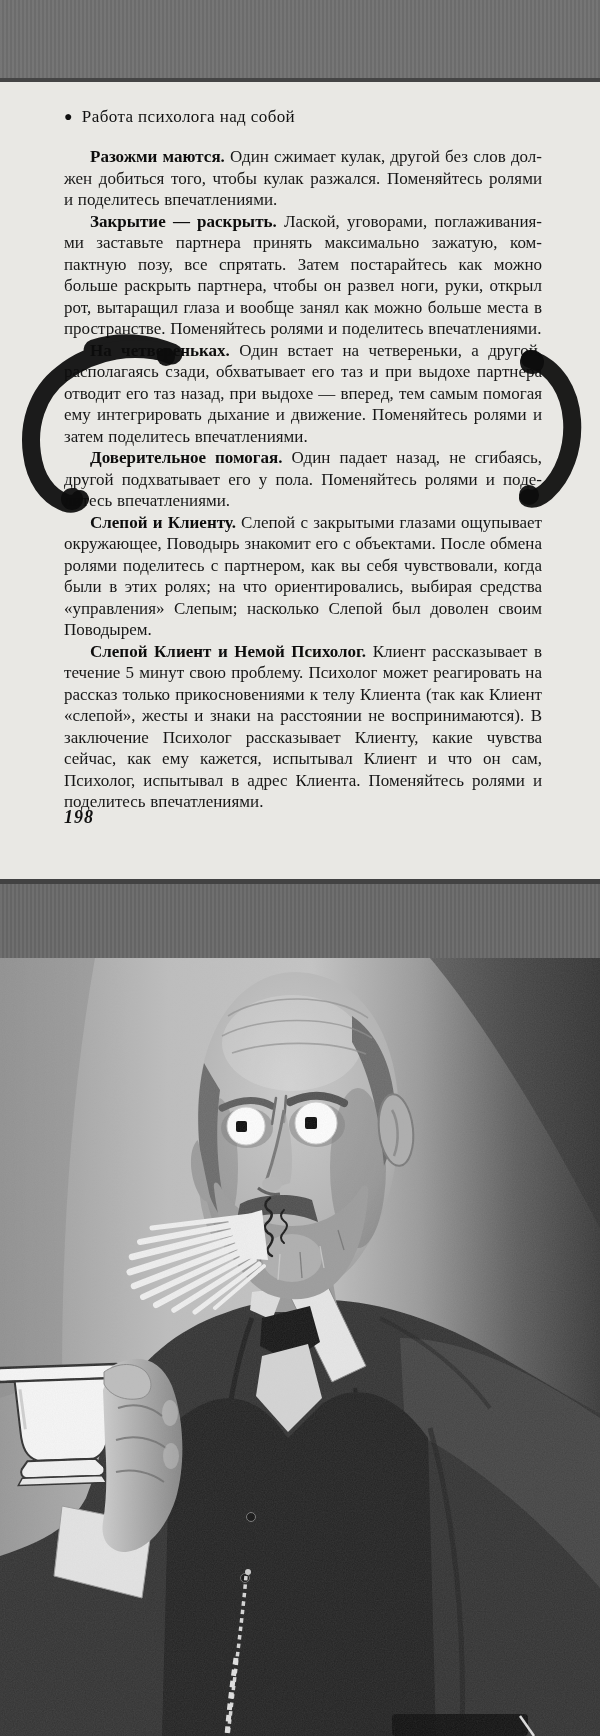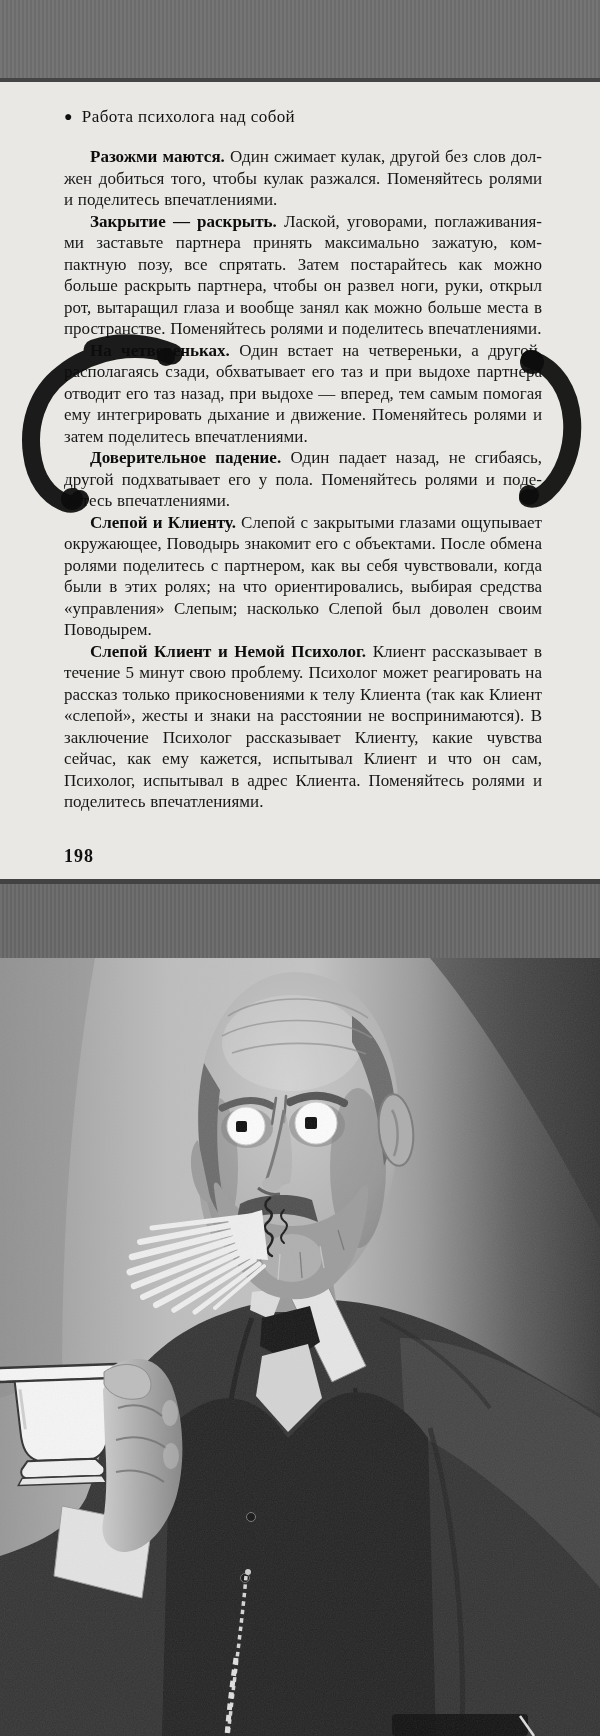--- a/index.html
+++ b/index.html
@@ -44,25 +44,26 @@
     line-height:21.5px;
     text-align:justify;
     text-indent:26px;
     color:#171717;
     word-spacing:.5px;
   }
   p.para b{color:#0d0d0d;}
   .page-number{
     position:absolute;
     left:64px;
-    top:764px;
+    top:725px;
     font-weight:bold;
     font-size:18px;
     color:#101010;
     letter-spacing:1px;
+    font-style:italic;
   }
   .annotation-svg{
     position:absolute;
     left:0;top:0;
     pointer-events:none;
     z-index:5;
   }
   .frame-mid{
     height:79px;
     box-sizing:border-box;
@@ -96,21 +97,21 @@
 
 <div class="page">
   <div class="page-inner">
     <div class="page-header">
       <span class="bullet">●</span><span>Работа психолога над собой</span>
     </div>
     <div class="page-paragraphs">
         <p class="para"><b>Разожми маются.</b><span> Один сжимает кулак, другой без слов дол­жен добиться того, чтобы кулак разжался. Поменяйтесь ро­лями и поделитесь впечатлениями.</span></p>
         <p class="para"><b>Закрытие — раскрыть.</b><span> Лаской, уговорами, поглаживания­ми заставьте партнера принять максимально зажатую, ком­пактную позу, все спрятать. Затем постарайтесь как можно больше раскрыть партнера, чтобы он развел ноги, руки, от­крыл рот, вытаращил глаза и вообще занял как можно больше места в пространстве. Поменяйтесь ролями и поделитесь впе­чатлениями.</span></p>
         <p class="para"><b>На четвереньках.</b><span> Один встает на четвереньки, а другой, располагаясь сзади, обхватывает его таз и при выдохе партне­ра отводит его таз назад, при выдохе — вперед, тем самым помогая ему интегрировать дыхание и движение. Поменяй­тесь ролями и затем поделитесь впечатлениями.</span></p>
-        <p class="para"><b>Доверительное падение.</b><span> Один падает назад, не сгибаясь, другой подхватывает его у пола. Поменяйтесь ролями и поде­литесь впечатлениями.</span></p>
+        <p class="para"><b>Доверительное помогая.</b><span> Один падает назад, не сгибаясь, другой подхватывает его у пола. Поменяйтесь ролями и поде­литесь впечатлениями.</span></p>
         <p class="para"><b>Слепой и Клиенту.</b><span> Слепой с закрытыми глазами ощупы­вает окружающее, Поводырь знакомит его с объектами. Пос­ле обмена ролями поделитесь с партнером, как вы себя чув­ствовали, когда были в этих ролях; на что ориентировались, выбирая средства «управления» Слепым; насколько Слепой был доволен своим Поводырем.</span></p>
         <p class="para"><b>Слепой Клиент и Немой Психолог.</b><span> Клиент рассказывает в течение 5 минут свою проблему. Психолог может реагировать на рассказ только прикосновениями к телу Клиента (так как Клиент «слепой», жесты и знаки на расстоянии не восприни­маются). В заключение Психолог рассказывает Клиенту, ка­кие чувства сейчас, как ему кажется, испытывал Клиент и что он сам, Психолог, испытывал в адрес Клиента. Поменяйтесь ролями и поделитесь впечатлениями.</span></p>
       </div>
   </div>
   <div class="page-number">198</div>
 
   <svg class="annotation-svg" width="600" height="797" viewBox="0 0 600 797">
     <g stroke="#0c0c0c" stroke-linecap="round" fill="none" opacity="0.93">
       <path d="M 94 268 C 120 259 148 262 172 272" stroke-width="21"></path>
       <path d="M 172 272 C 135 262 95 266 62 292 C 36 312 28 344 32 372 C 35 396 47 414 66 421 C 72 423 78 421 80 417" stroke-width="18"></path>

